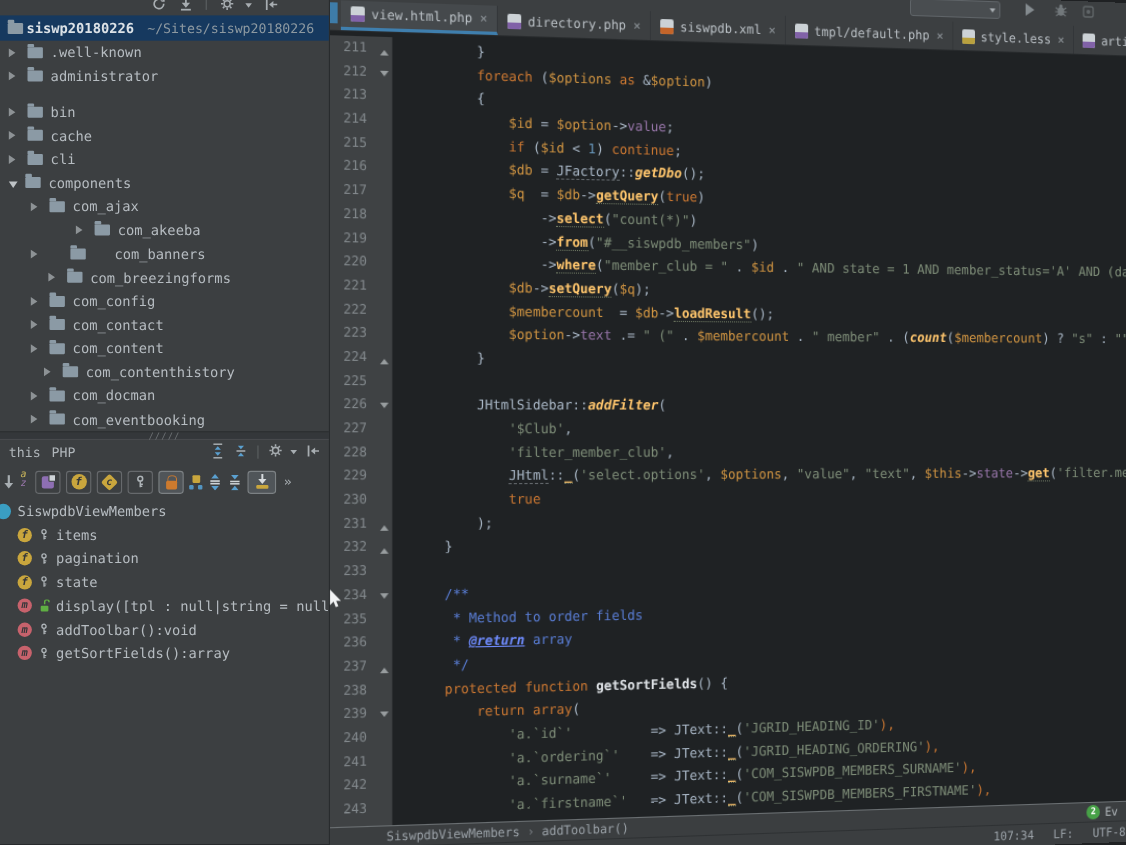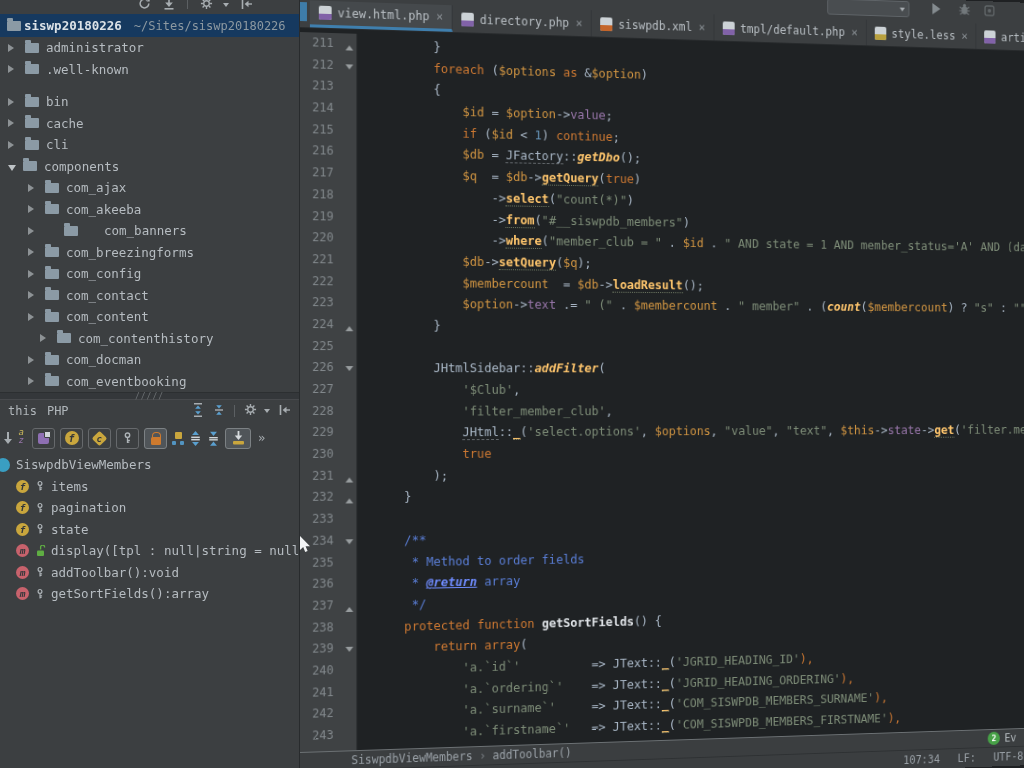--- a/index.html
+++ b/index.html
@@ -413,26 +413,26 @@
     <div id="proj-root">
       <span class="folder" style="margin:0"></span>
       <span class="rname">siswp20180226</span>
       <span class="rpath">~/Sites/siswp20180226</span>
     </div>
 
     <div id="project-tree">
         <div class="trow" style="padding-left: 8px;">
           <span class="chev"></span>
           <span class="folder"></span>
+          <span class="tlabel">.well-known</span>
+        </div>
+        <div class="trow" style="padding-left: 8px;">
+          <span class="chev"></span>
+          <span class="folder"></span>
           <span class="tlabel">administrator</span>
-        </div>
-        <div class="trow" style="padding-left: 8px;">
-          <span class="chev"></span>
-          <span class="folder"></span>
-          <span class="tlabel">.well-known</span>
         </div>
         <div class="trow" style="padding-left: 8px; margin-top: 11px;">
           <span class="chev"></span>
           <span class="folder"></span>
           <span class="tlabel">bin</span>
         </div>
         <div class="trow" style="padding-left: 8px;">
           <span class="chev"></span>
           <span class="folder"></span>
           <span class="tlabel">cache</span>
@@ -445,31 +445,31 @@
         <div class="trow" style="padding-left: 8px;">
           <span class="chev down"></span>
           <span class="folder"></span>
           <span class="tlabel">components</span>
         </div>
         <div class="trow" style="padding-left: 28px;">
           <span class="chev"></span>
           <span class="folder"></span>
           <span class="tlabel">com_ajax</span>
         </div>
-        <div class="trow" style="padding-left: 28px;">
+        <div class="trow" style="padding-left: 28px; margin-left: 41px;">
           <span class="chev"></span>
           <span class="folder"></span>
           <span class="tlabel">com_akeeba</span>
         </div>
         <div class="trow" style="padding-left: 28px; gap: 19px;">
           <span class="chev"></span>
           <span class="folder"></span>
           <span class="tlabel">com_banners</span>
         </div>
-        <div class="trow" style="padding-left: 28px;">
+        <div class="trow" style="padding-left: 44px;">
           <span class="chev"></span>
           <span class="folder"></span>
           <span class="tlabel">com_breezingforms</span>
         </div>
         <div class="trow" style="padding-left: 28px;">
           <span class="chev"></span>
           <span class="folder"></span>
           <span class="tlabel">com_config</span>
         </div>
         <div class="trow" style="padding-left: 28px;">

